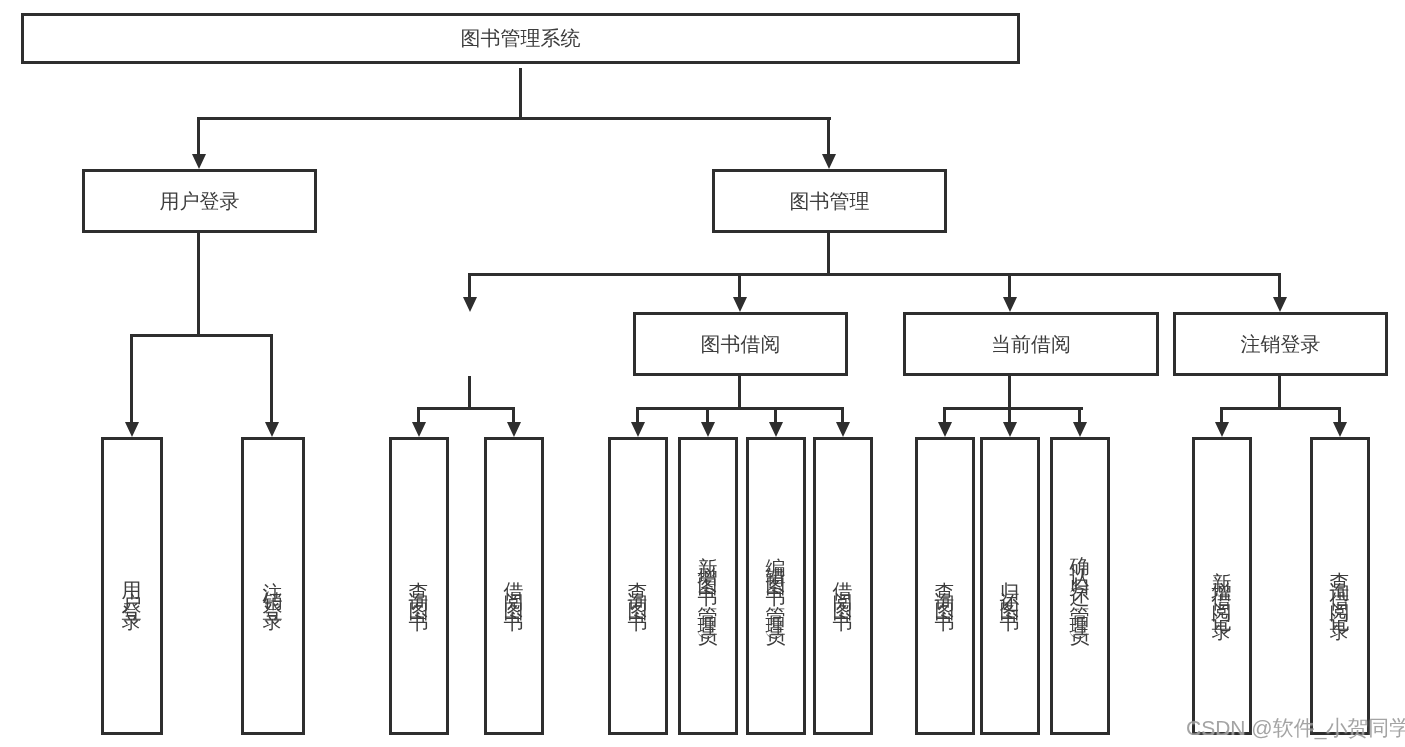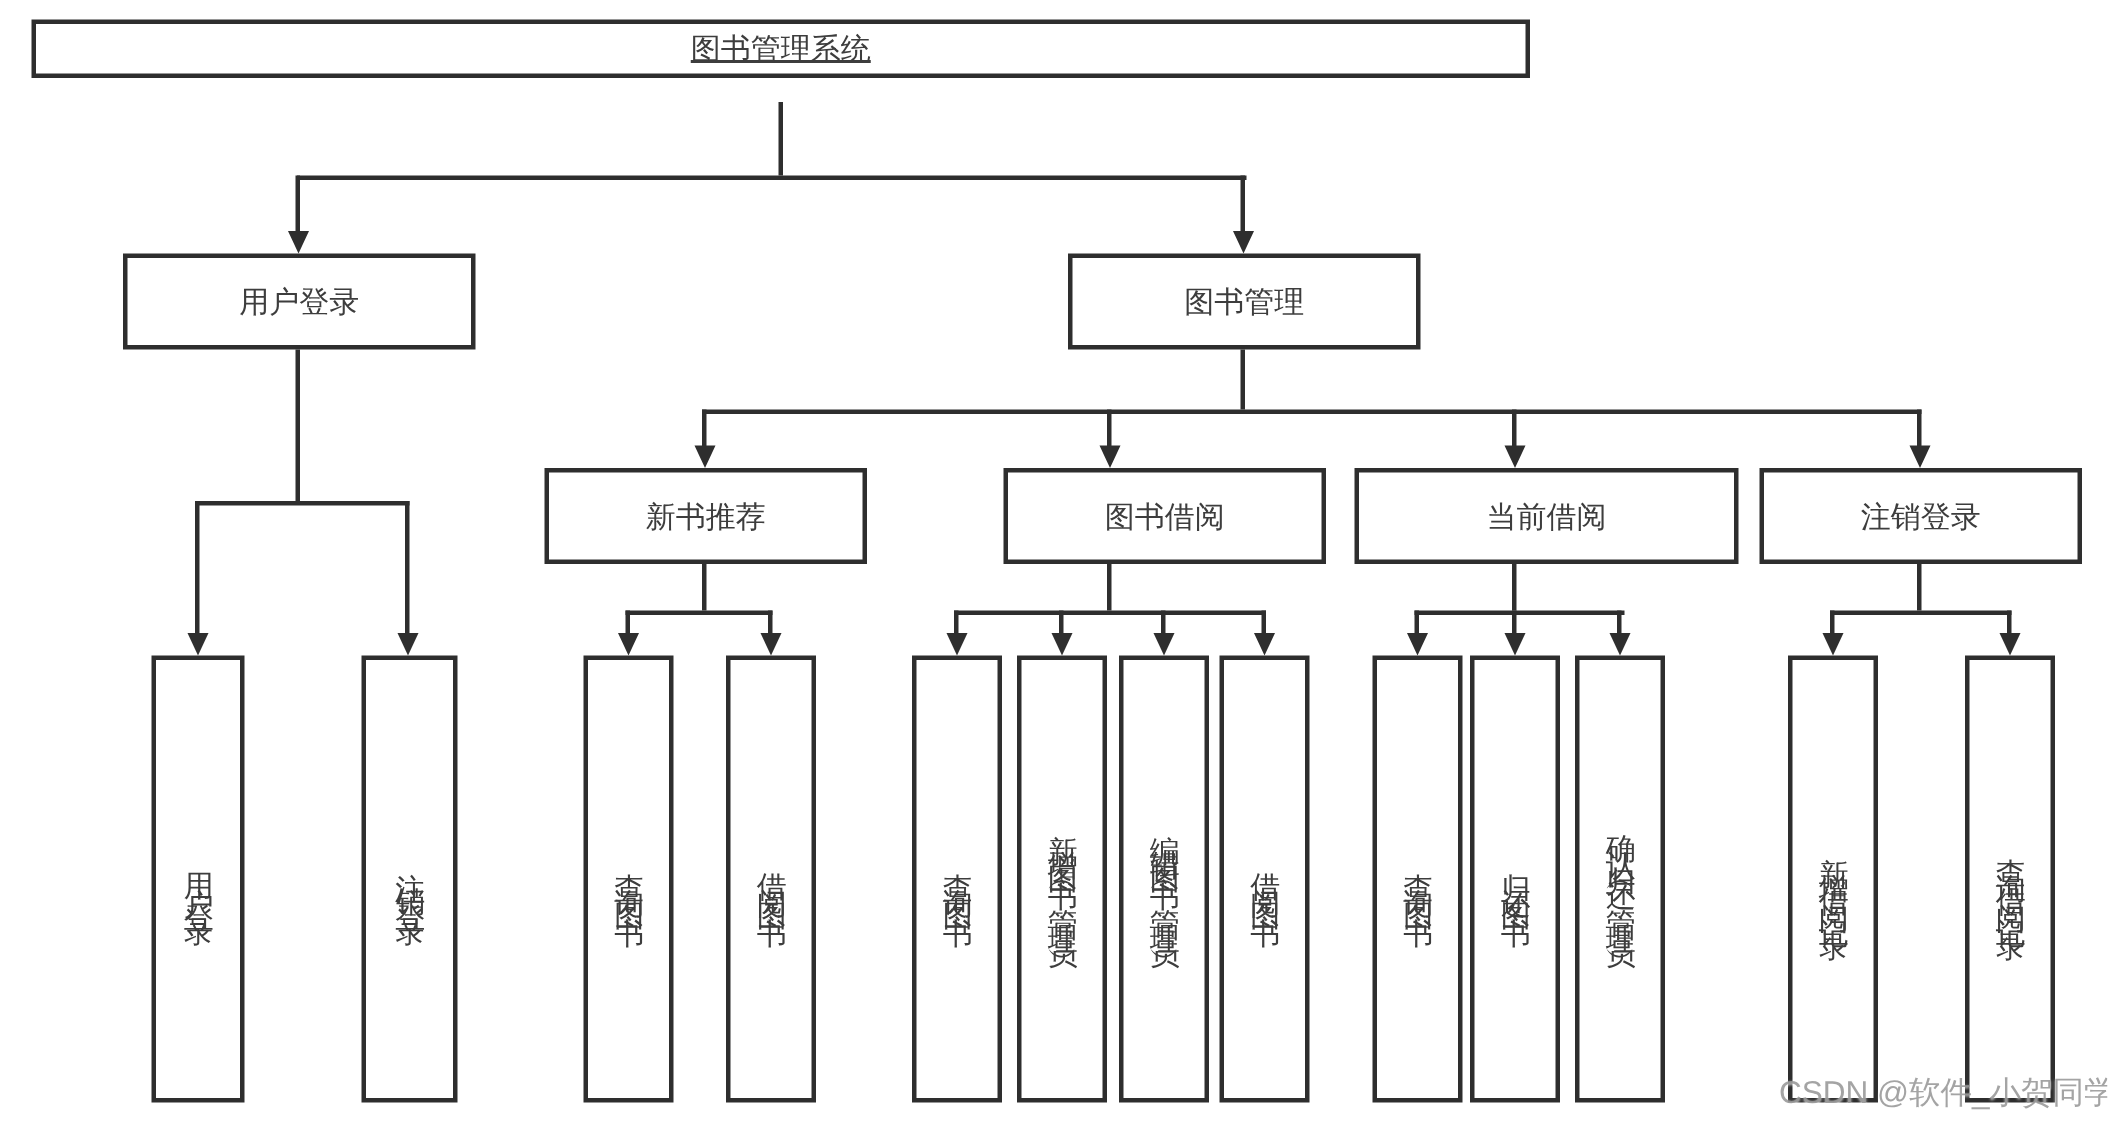--- a/index.html
+++ b/index.html
@@ -25,35 +25,32 @@
   .watermark{
     position:absolute;left:1186px;top:714px;z-index:5;font-size:21px;white-space:nowrap;
     color:rgba(148,148,148,0.85);text-shadow:0 1px 2px rgba(255,255,255,0.9);
   }
 </style>
 </head>
 <body>
 
 <div id="canvas">
 
-  <div class="box" style="left:21px;top:13px;width:999px;height:39px;text-decoration:underline;">
+  <div class="box" style="left:21px;top:13px;width:999px;height:51px;">
     <span>图书管理系统</span>
   </div>
 
   <div class="box" style="left:82px;top:169px;width:235px;height:64px;">
     <span>用户登录</span>
   </div>
   <div class="box" style="left:712px;top:169px;width:235px;height:64px;">
     <span>图书管理</span>
   </div>
 
-  <div class="box" style="left:363px;top:312px;width:215px;height:64px;">
-    <span>新书推荐</span>
-  </div>
-  <div class="box" style="left:633px;top:312px;width:215px;height:64px;margin-left:36px;">
+  <div class="box" style="left:633px;top:312px;width:215px;height:64px;">
     <span>图书借阅</span>
   </div>
   <div class="box" style="left:903px;top:312px;width:256px;height:64px;">
     <span>当前借阅</span>
   </div>
   <div class="box" style="left:1173px;top:312px;width:215px;height:64px;">
     <span>注销登录</span>
   </div>
 
   <div class="box leaf" style="left:101px;top:437px;width:62px;height:298px;">

